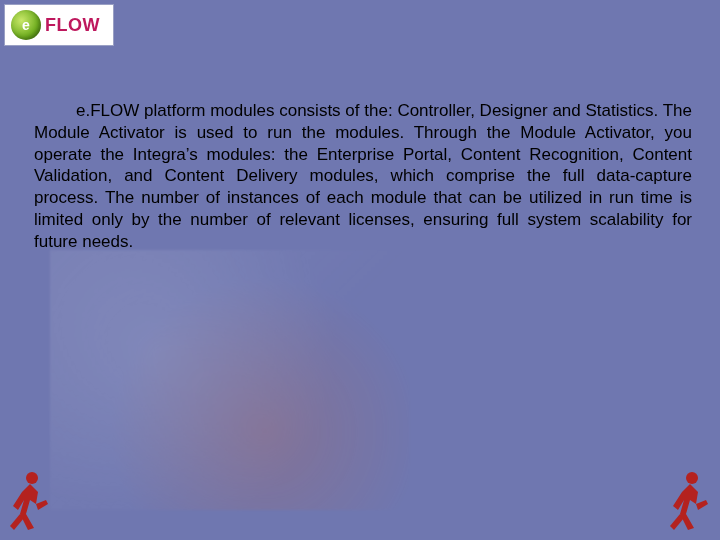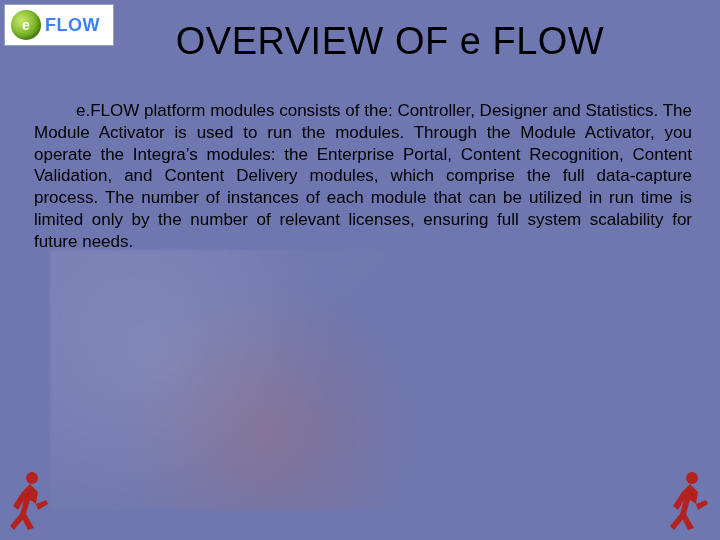--- a/index.html
+++ b/index.html
@@ -57,21 +57,21 @@
     font-weight: bold;
     font-size: 14px;
     margin-right: 4px;
     box-shadow: inset -2px -2px 4px rgba(0,0,0,0.25);
   }
   .logo .word {
     font-family: "Arial Black", Arial, sans-serif;
     font-weight: 900;
     font-size: 18px;
     letter-spacing: 0.5px;
-    color: #3b82f6;
+    color: #be185d;
   }
   .title {
     position: absolute;
     top: 20px;
     left: 0;
     right: 0;
     text-align: center;
     font-size: 38px;
     font-weight: 400;
     color: #000;
@@ -108,21 +108,20 @@
 
   <div class="bg-art"></div>
 
   <div class="logo">
     <div class="badge">
       <span>e</span>
     </div>
     <span class="word">FLOW</span>
   </div>
 
-  <div class="title">OVERVIEW OF e FLOW</div>
 
   <div class="body">e.FLOW platform modules consists of the: Controller, Designer and Statistics. The Module Activator is used to run the modules. Through the Module Activator, you operate the Integra’s modules: the Enterprise Portal, Content Recognition, Content Validation, and Content Delivery modules, which comprise the full data-capture process. The number of instances of each module that can be utilized in run time is limited only by the number of relevant licenses, ensuring full system scalability for future needs.</div>
 
   <div class="walker left">
     <svg viewBox="0 0 46 62">
       <g fill="#b4221f">
         <circle cx="26" cy="8" r="6"></circle>
         <path d="M24 14 L32 22 L30 34 L24 30 L20 44 L28 58 L22 60 L14 44 L18 30 L12 40 L7 36 L16 22 Z"></path>
         <path d="M30 34 L40 30 L42 34 L32 40 Z"></path>
         <path d="M14 44 L4 56 L8 60 L18 48 Z"></path>

